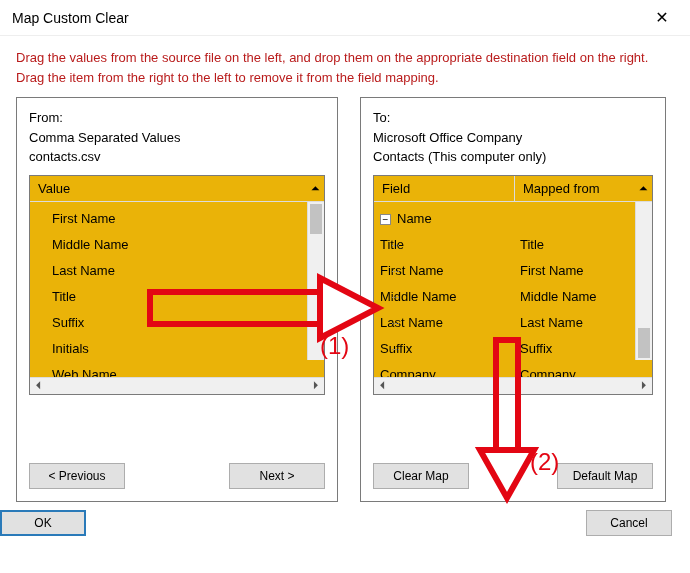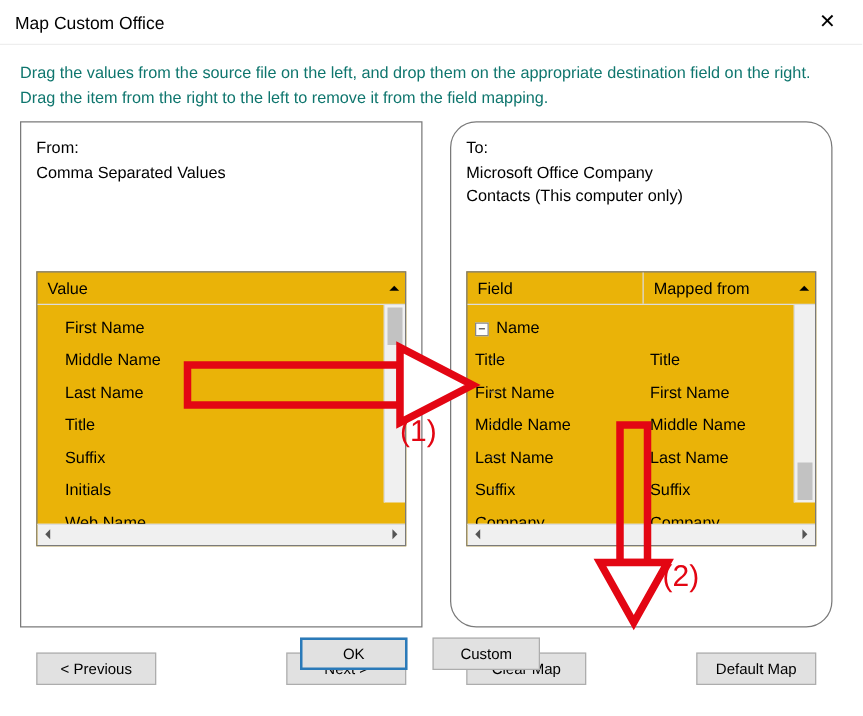--- a/index.html
+++ b/index.html
@@ -13,31 +13,31 @@
       color: #000;
     }
     .window { width: 690px; height: 573px; position: relative; background: #fff; }
     .titlebar {
       height: 36px; display: flex; align-items: center; justify-content: space-between;
       padding: 0 6px 0 12px; border-bottom: 1px solid #eee;
     }
     .titlebar .title { font-size: 14px; }
     .closebtn { width: 44px; height: 30px; text-align: center; font-size: 16px; line-height: 30px; cursor: pointer; }
     .instructions {
-      padding: 12px 32px 0 16px; font-size: 13px; line-height: 1.5; color: #0f766e;
+      padding: 12px 32px 0 16px; font-size: 13px; line-height: 1.5; color: #b91c1c;
     }
     .cols {
       display: flex; gap: 22px; padding: 10px 16px 0 16px;
     }
     .pane {
       border: 1px solid #7a7a7a; padding: 10px 12px 12px 12px; background: #fff;
-      display: flex; flex-direction: column; gap: 45px;
+      display: flex; flex-direction: column;
     }
     .pane.left { width: 322px; height: 405px; }
-    .pane.right { width: 306px; height: 405px; border-radius: 21px; }
+    .pane.right { width: 306px; height: 405px; }
     .pane-header { font-size: 13px; line-height: 1.5; margin-bottom: 8px; min-height: 56px; }
     .listbox {
       border: 1px solid #7a7a7a; height: 220px; position: relative; background: #eab308; display: flex; flex-direction: column;
     }
     .lb-head {
       height: 26px; border-bottom: 1px solid #dcdcdc; display: flex; align-items: center;
       font-size: 13px; user-select: none;
     }
     .lb-head .col { padding: 0 8px; }
     .lb-head .sep { border-left: 1px solid #dcdcdc; height: 100%; }
@@ -63,53 +63,54 @@
     .vscroll .thumb { position:absolute; left:2px; right:2px; top:2px; height:30px; background:#c2c2c2; }
     .hscroll {
       height:17px; background:#f0f0f0; border-top:1px solid #dcdcdc; display:flex; align-items:center; justify-content:space-between;
     }
     .hscroll .arrow { width:17px; text-align:center; font-size:11px; color:#555; }
     .btnrow { display:flex; justify-content:space-between; margin-top:auto; padding-top:40px; }
     .btn {
       min-width: 96px; height: 26px; border: 1px solid #adadad; background: #e1e1e1;
       font-size: 12px; text-align:center; line-height:24px; cursor: pointer; padding:0 10px;
     }
-    .footer { display:flex; gap:20px; justify-content:center; padding: 8px 18px 0 0; }
+    .footer { display:flex; gap:20px; justify-content:space-between; padding: 8px 18px 0 0; }
     .footer .btn { min-width: 86px; }
     .btn.primary { border: 2px solid #2a7ab9; line-height:22px; }
 
     
     .lb-right .row { padding-left: 0; }
     .lb-right .c1 { width: 140px; padding-left: 6px; position:relative; }
     .lb-right .c2 { flex:1; padding-left: 6px; }
     .lb-right .head-c1 { width: 140px; padding-left: 8px; }
     .lb-right .head-c2 { flex:1; padding-left: 8px; }
 
     
     .overlay { position:absolute; inset:0; pointer-events:none; }
     .ann-text { position:absolute; color:#e30613; font-weight:400; font-size:24px; }
   </style>
 </head>
 <body>
 
 <div class="window">
 
   <div class="titlebar">
-    <span class="title">Map Custom Office</span>
+    <span class="title">Map Custom Clear</span>
     <span class="closebtn">✕</span>
   </div>
 
   <div class="instructions">Drag the values from the source file on the left, and drop them on the appropriate destination field on the right.  Drag the item from the right to the left to remove it from the field mapping.</div>
 
   <div class="cols">
 
     <div class="pane left">
       <div class="pane-header">
         <div>From:</div>
         <div>Comma Separated Values</div>
+        <div>contacts.csv</div>
       </div>
       <div class="listbox">
         <div class="lb-head">
           <span class="col" style="flex:1">Value</span>
           <span style="width:17px;text-align:center;font-size:11px;">⏶</span>
         </div>
         <div class="lb-body">
           <div class="row">
               <span>First Name</span>
             </div>
@@ -200,21 +201,21 @@
       <div class="btnrow">
         <div class="btn">Clear Map</div>
         <div class="btn">Default Map</div>
       </div>
     </div>
 
   </div>
 
   <div class="footer">
     <div class="btn primary">OK</div>
-    <div class="btn">Custom</div>
+    <div class="btn">Cancel</div>
   </div>
 
   <div class="overlay">
     <svg width="690" height="573">
 
       <g fill="none" stroke="#e30613" stroke-width="6">
         <rect x="150" y="292" width="170" height="32"></rect>
         <polygon points="320,278 320,338 378,308" fill="#fff" stroke="#e30613" stroke-width="6"></polygon>
       </g>
 

